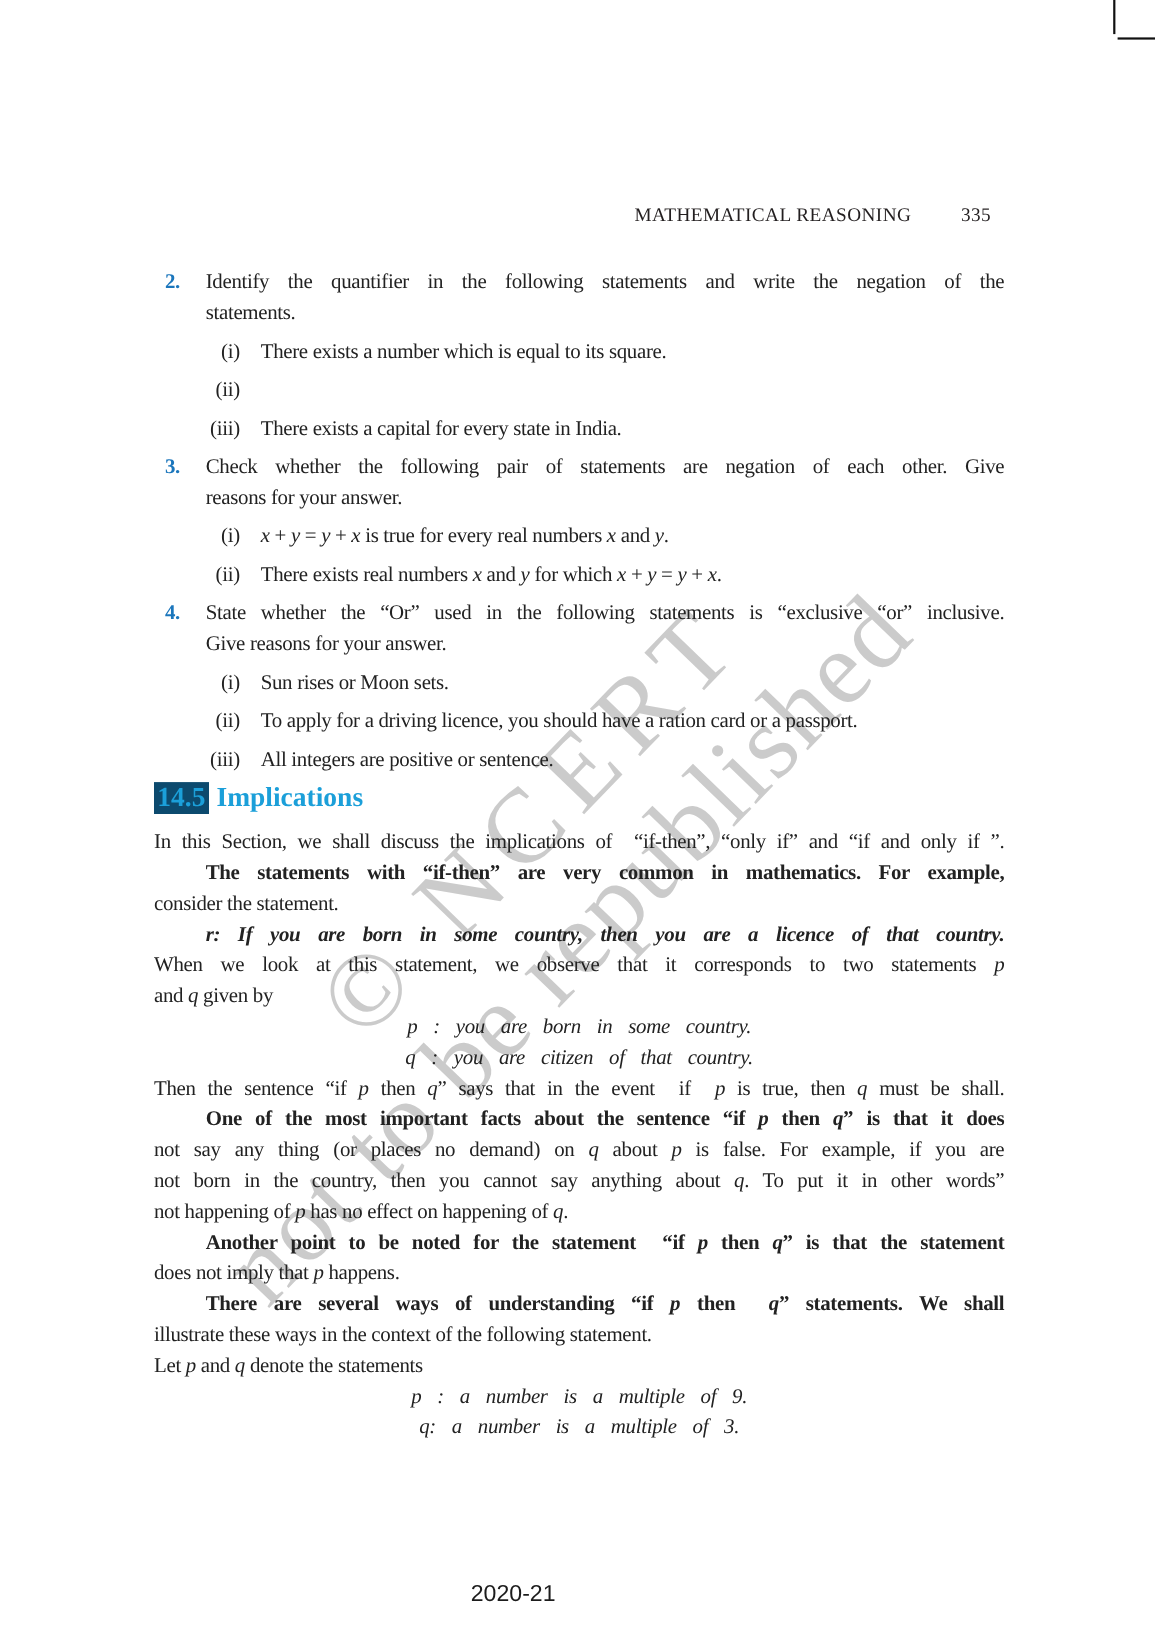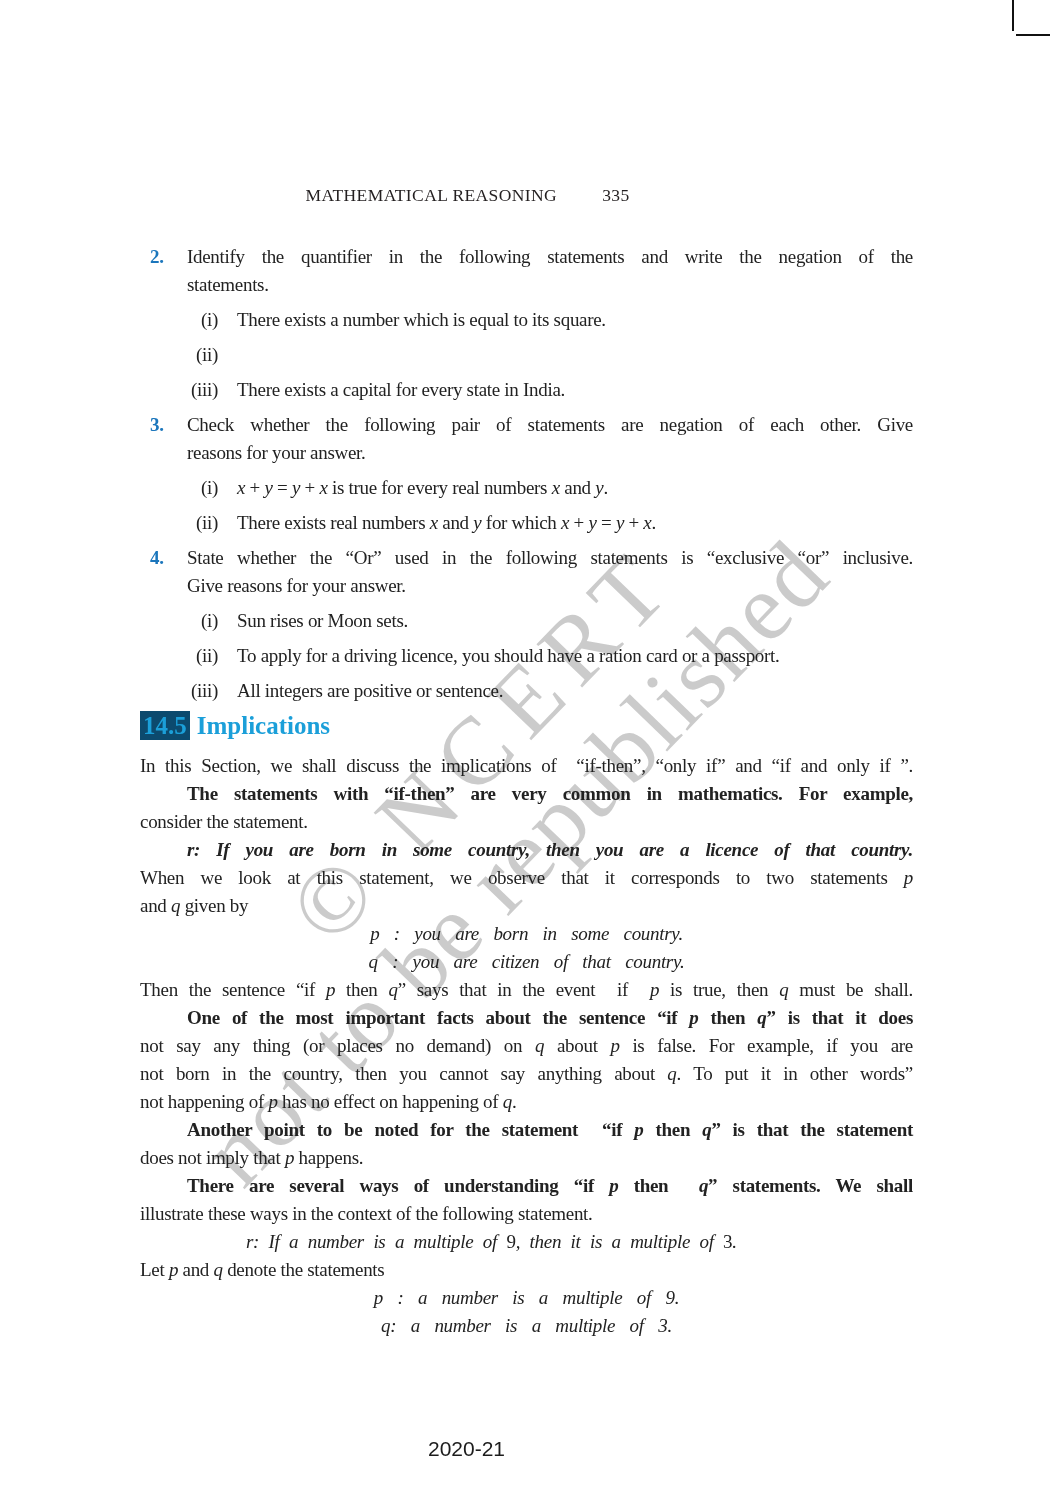--- a/index.html
+++ b/index.html
@@ -11,21 +11,21 @@
   .wm { position:absolute; z-index:0; font-family:"Liberation Serif", serif;
         color:rgba(70,70,70,0.28); white-space:nowrap; transform:rotate(-46deg); }
   .wm1 { font-size:96px; letter-spacing:14px; left:230px; top:689px; }
   .wm2 { font-size:96px; letter-spacing:2px; left:90px; top:807px; }
 
   
   .cm-v { position:absolute; left:1012px; top:0; width:2px; height:31px; background:#111; }
   .cm-h { position:absolute; left:1016px; top:34px; width:34px; height:2px; background:#111; }
 
   
-  .pageheader { position:absolute; z-index:1; top:185px; left:0; width:901px; text-align:center;
+  .pageheader { position:absolute; z-index:1; top:185px; left:0; width:901px; text-align:right;
                 font-size:17.5px; letter-spacing:0.4px; color:#231f20;padding-left:34px; }
   .pageheader .hpage { margin-left:45px; }
 
   
   .content { position:absolute; z-index:1; left:140px; top:243px; width:773px;
              font-size:19px; letter-spacing:-0.3px; line-height:28px; }
 
   .pline { display:block; }
   .j { text-align:justify; text-align-last:justify; }
   .ind  { text-indent:47px;font-weight:bold; }
@@ -157,23 +157,20 @@
     </div>
     <div>
       <div class="pline j ind"><span>Another point to be noted for the statement&nbsp; “if </span><i>p</i><span> then </span><i>q</i><span>” is that the statement</span></div>
       <div class="pline"><span>does not imply that </span><i>p</i><span> happens.</span></div>
     </div>
     <div>
       <div class="pline j ind"><span>There are several ways of understanding “if </span><i>p</i><span> then&nbsp; </span><i>q</i><span>” statements. We shall</span></div>
       <div class="pline">illustrate these ways in the context of the following statement.</div>
     </div>
     <div>
-      <div class="pline ind2 sp5"><i>r: If a number is a multiple of </i><span>9</span><i>, then it is a multiple of </i><span>3</span><i>.</i></div>
-    </div>
-    <div>
       <div class="pline"><span>Let </span><i>p</i><span> and </span><i>q</i><span> denote the statements</span></div>
     </div>
     <div>
       <div class="pline ctr"><i>p : a number is a multiple of </i><span>9</span><i>.</i></div>
     </div>
     <div>
       <div class="pline ctr"><i>q: a number is a multiple of </i><span>3</span><i>.</i></div>
     </div>
 
   </div>

